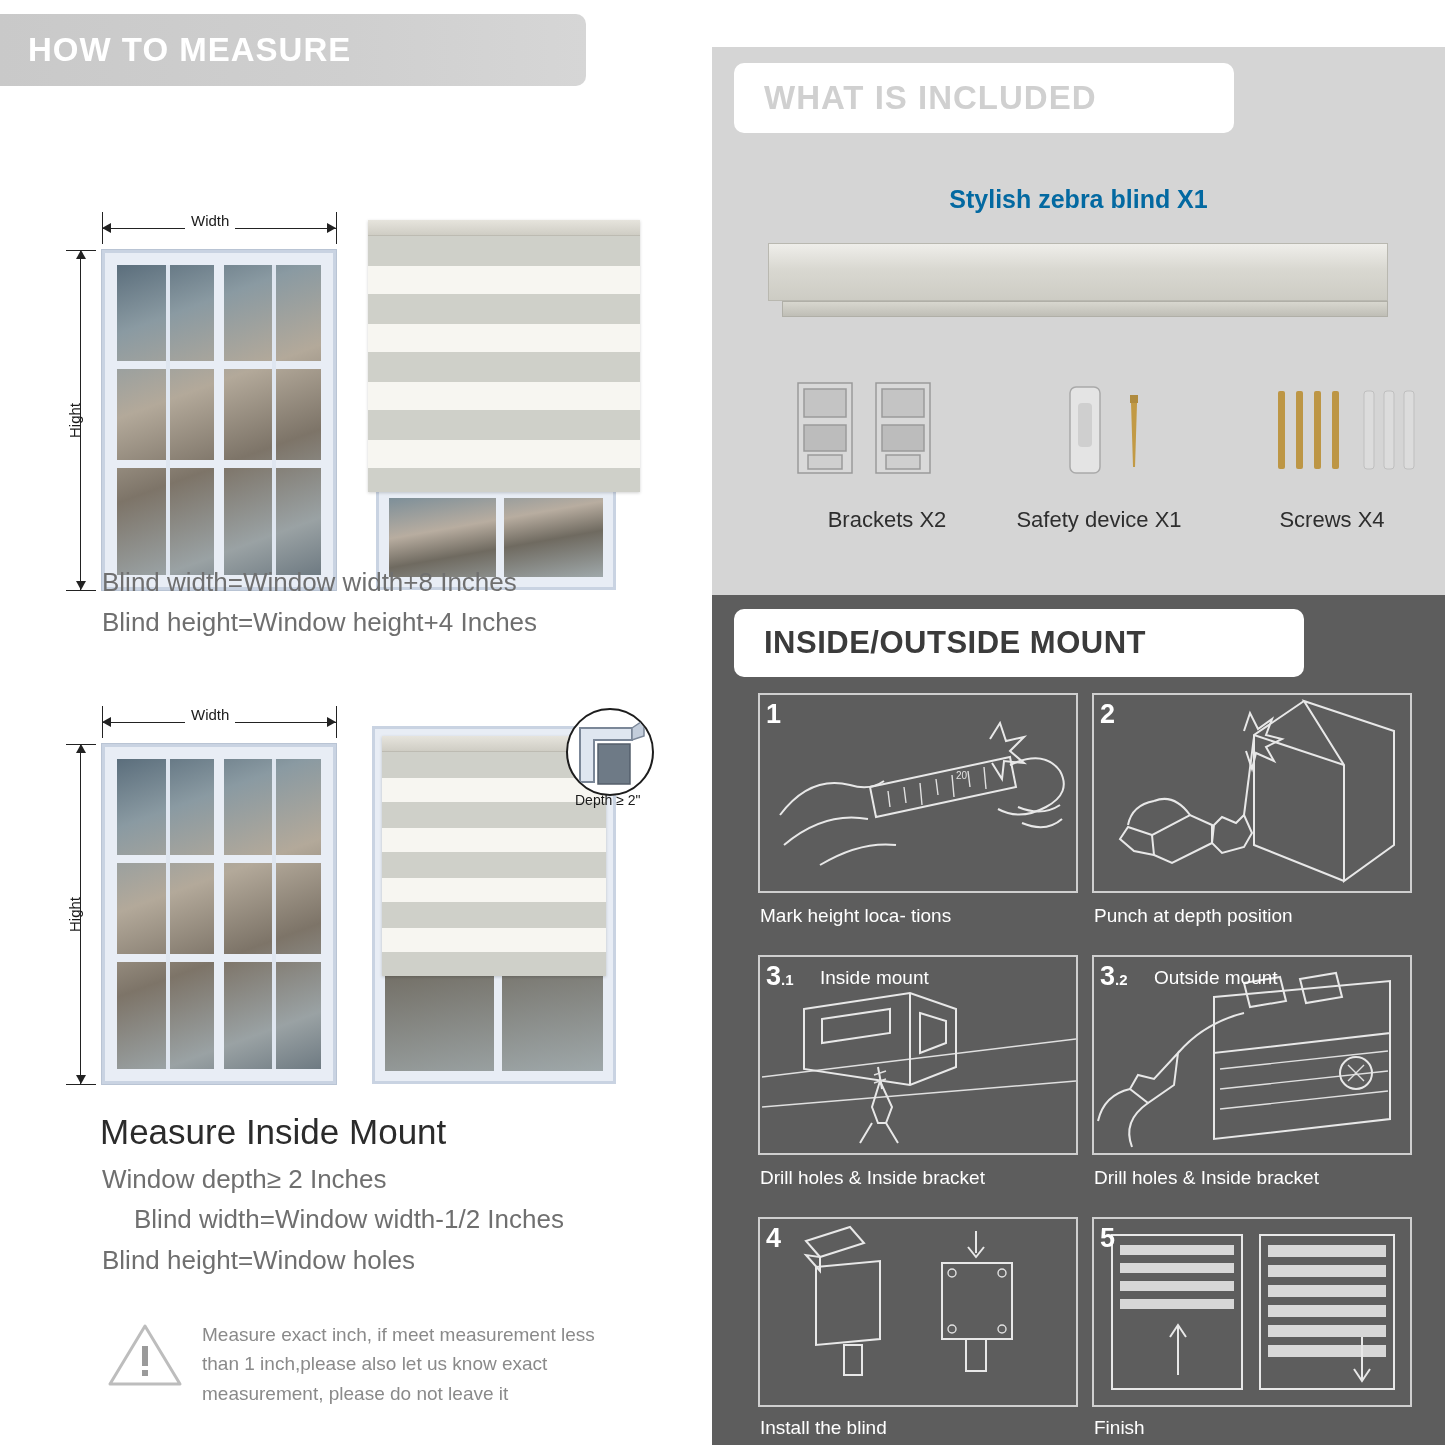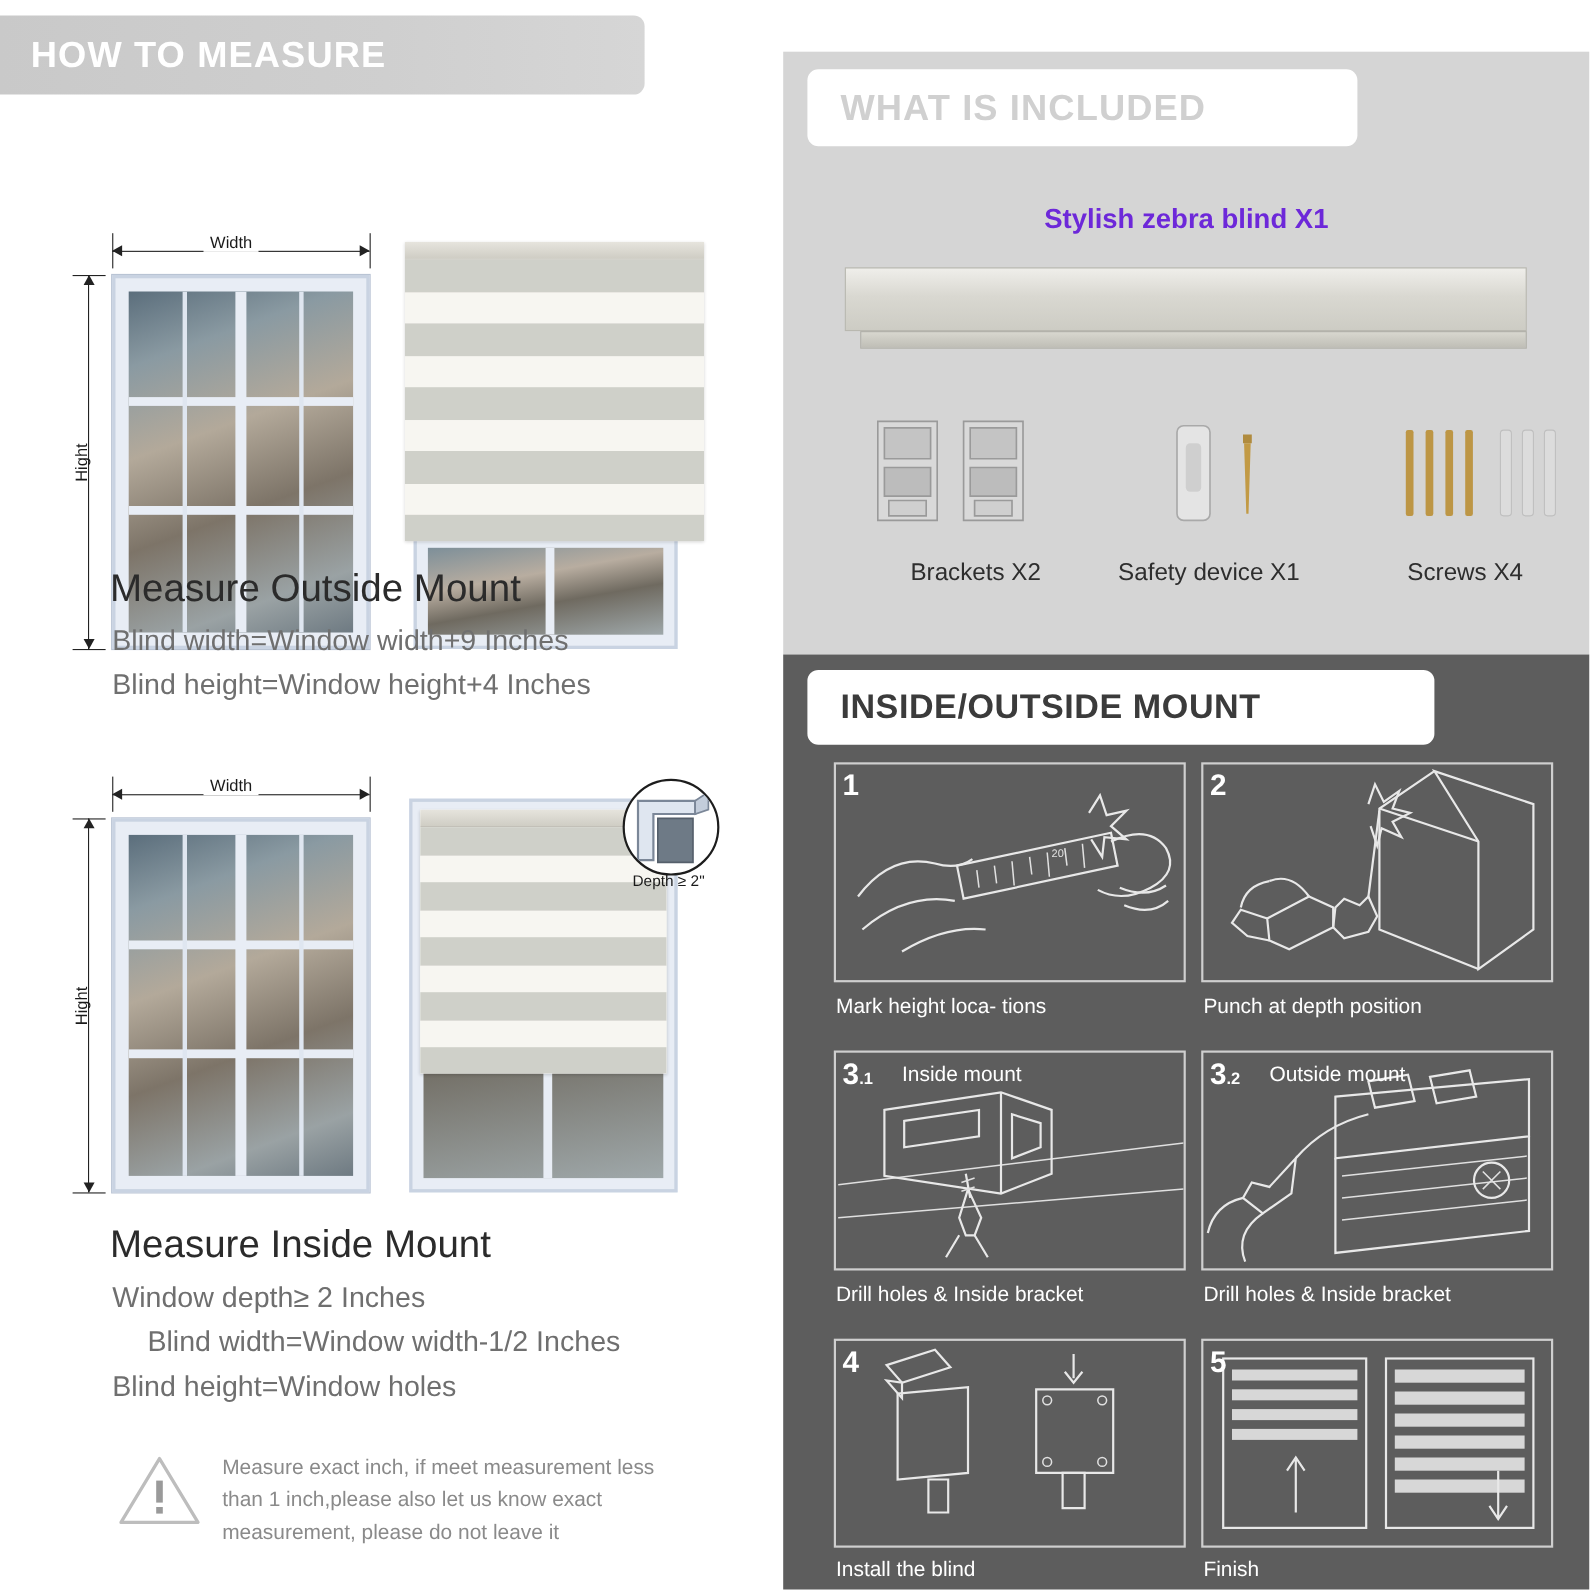--- a/index.html
+++ b/index.html
@@ -124,21 +124,21 @@
     background: #d5d5d5;
   }
   .banner-right {
     position: absolute; left: 22px; top: 16px; width: 500px; height: 70px;
     background: #ffffff; border-radius: 10px;
     display: flex; align-items: center; padding-left: 30px;
     color: #d0d0d0; font-size: 33px; font-weight: bold; letter-spacing: 1px;
   }
   .incl-title {
     position: absolute; left: 0; right: 0; top: 138px; text-align: center;
-    font-size: 25px; font-weight: bold; color: #6d28d9;
+    font-size: 25px; font-weight: bold; color: #0369a1;
   }
   .headrail {
     position: absolute; left: 56px; top: 196px; width: 620px; height: 72px;
   }
   .hr-top {
     position: absolute; left: 0; top: 0; width: 620px; height: 58px;
     background: linear-gradient(180deg,#efeeea 0%, #d9d8d1 45%, #cdccc4 100%);
     border: 1px solid #b9b8b0;
   }
   .hr-bot {
@@ -233,22 +233,21 @@
           <div class="band" style="top:104px;height:28px;background:#f7f6f1;"></div>
           <div class="band" style="top:132px;height:30px;background:#cfd0c9;"></div>
           <div class="band" style="top:162px;height:28px;background:#f7f6f1;"></div>
           <div class="band" style="top:190px;height:30px;background:#cfd0c9;"></div>
           <div class="band" style="top:220px;height:28px;background:#f7f6f1;"></div>
           <div class="band" style="top:248px;height:24px;background:#cfd0c9;"></div>
         </div>
       </div>
     </div>
 
-    <h2 class="headline" style="left:100px;top:515px;">Measure Outside Mount</h2>
-    <p class="subline" style="left:102px;top:567px;">Blind width=Window width+9 Inches</p>
+    <p class="subline" style="left:102px;top:567px;">Blind width=Window width+8 Inches</p>
     <p class="subline" style="left:102px;top:607px;">Blind height=Window height+4 Inches</p>
 
     <div class="measure-block" style="top:696px;height:420px;">
 
       <div class="dim-line-h" style="left:102px;top:26px;width:234px;"></div>
       <div class="arrow-l" style="left:102px;top:21px;"></div>
       <div class="arrow-r" style="left:327px;top:21px;"></div>
       <div class="tick-v" style="left:102px;top:10px;height:32px;"></div>
       <div class="tick-v" style="left:336px;top:10px;height:32px;"></div>
       <div class="dim-label" style="left:185px;top:10px;">Width</div>

